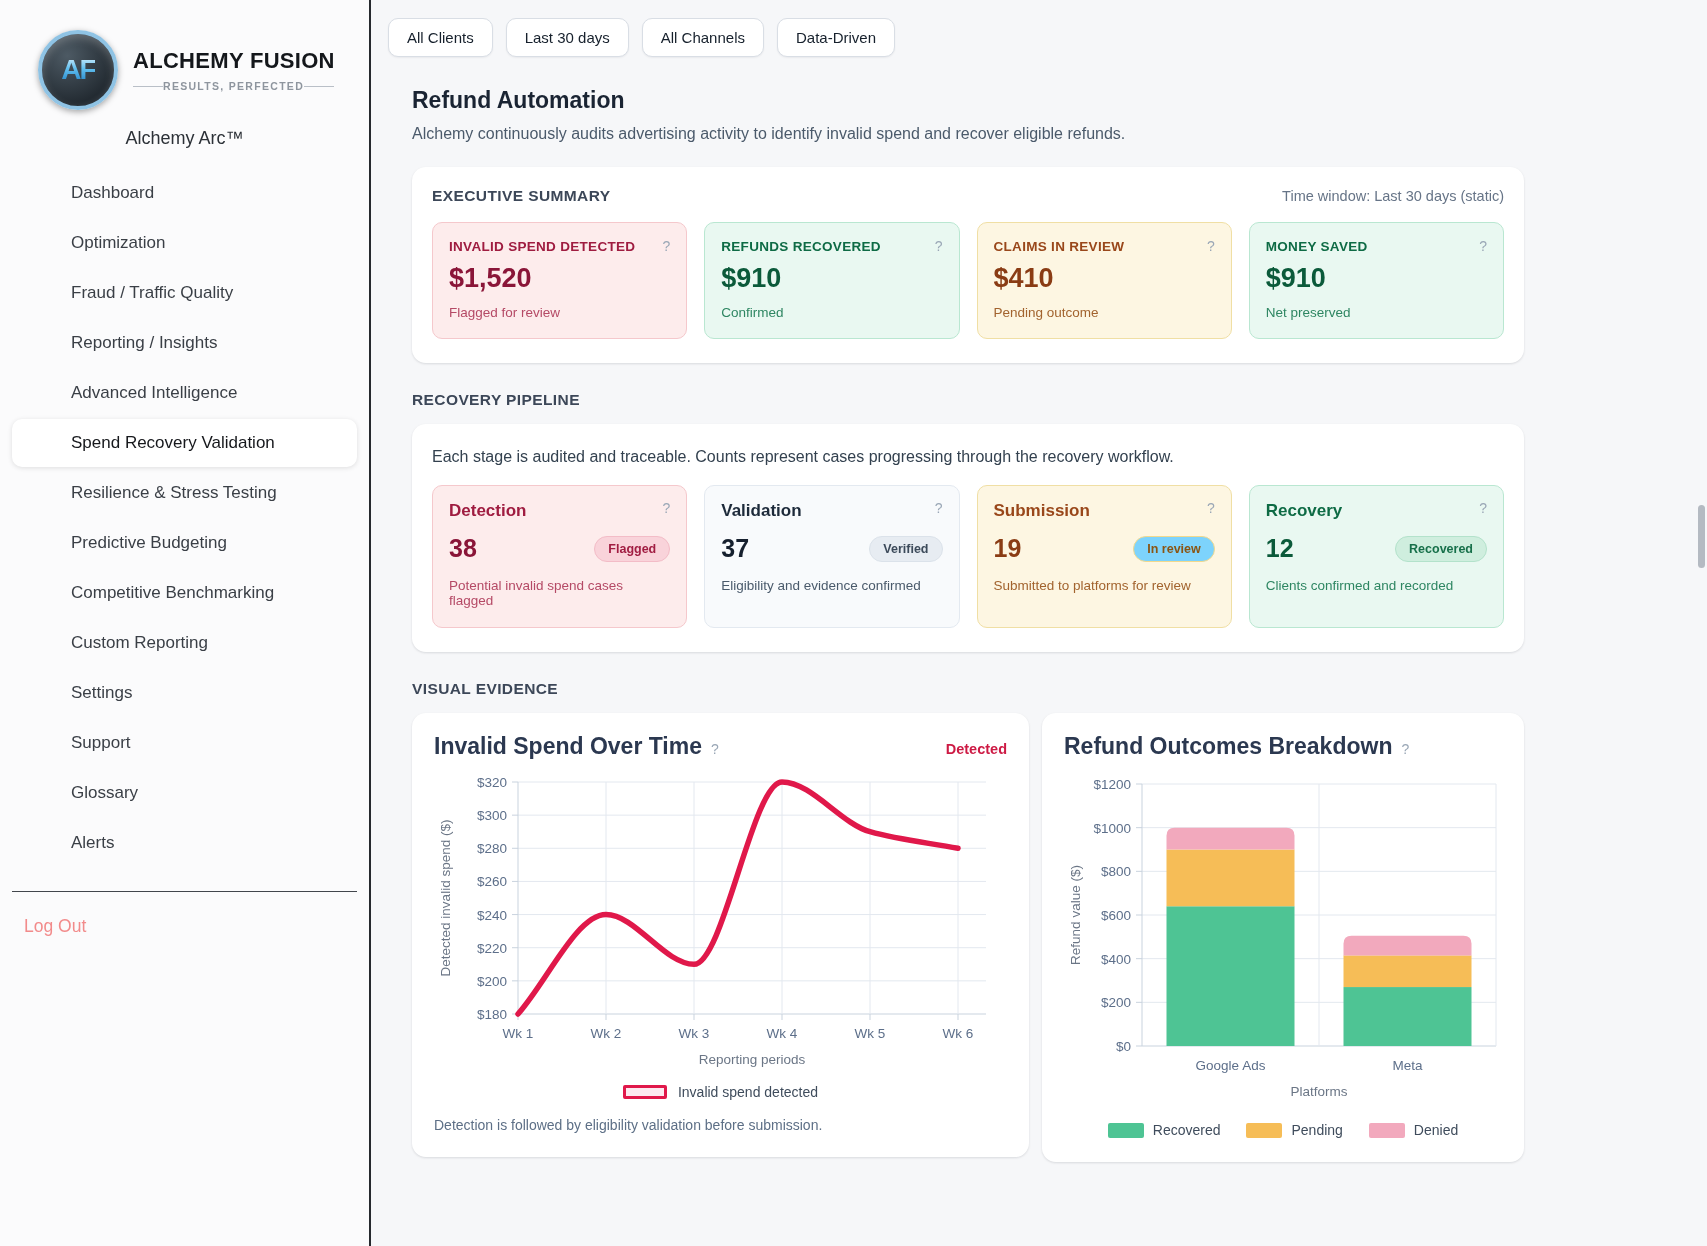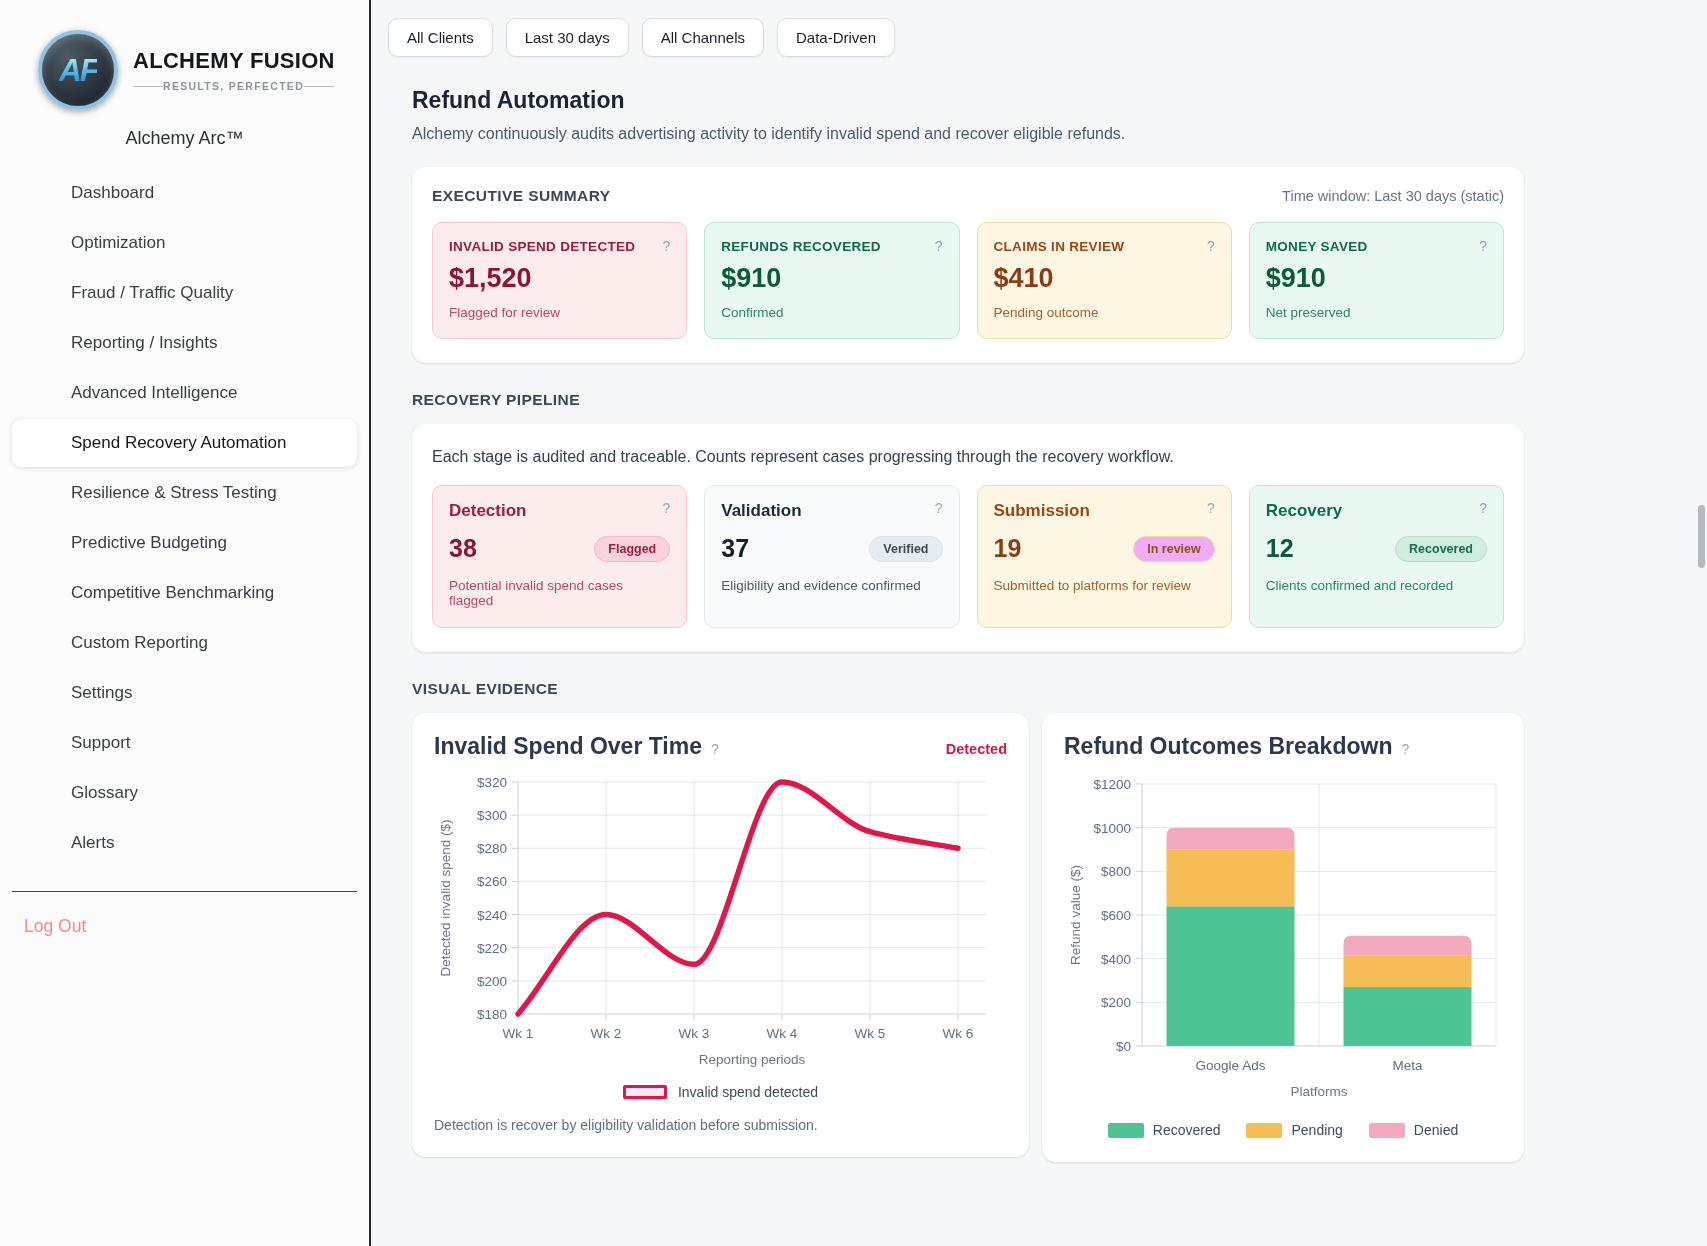--- a/index.html
+++ b/index.html
@@ -14,21 +14,21 @@
     border-right:2px solid #26292e; padding-top:30px; position:relative;
   }
   .logo-row { display:flex; align-items:center; gap:15px; padding-left:38px; padding-right:16px; }
   .logo-badge {
     width:80px; height:80px; border-radius:50%; flex-shrink:0;
     background:radial-gradient(circle at 35% 30%, #4d5a64, #232b32 70%);
     border:4px solid #8fc3e4; box-shadow:0 2px 6px rgba(0,0,0,.35), inset 0 4px 8px rgba(255,255,255,.25);
     display:flex; align-items:center; justify-content:center;
   }
   .logo-badge span {
-    font-size:32px; font-weight:800; font-style:italic; letter-spacing:-2px;
+    font-size:28px; font-weight:800; letter-spacing:-2px;
     background:linear-gradient(180deg,#eaf8ff 0%, #62c0f0 45%, #1777bd 100%);
     -webkit-background-clip:text; background-clip:text; color:transparent;
     text-shadow:none;
   }
   .logo-title { font-size:22px; font-weight:800; color:#14171b; letter-spacing:.3px; white-space:nowrap; }
   .logo-tagline { display:flex; align-items:center; margin-top:6px; }
   .tagline-line { height:1px; width:30px; background:#b9bfc7; }
   .logo-tagline span { font-size:10.5px; font-weight:600; letter-spacing:1.3px; color:#8e959e; white-space:nowrap; }
   .product-name { text-align:center; font-size:18px; color:#2c3137; margin:18px 0 20px; }
   .nav { }
@@ -81,21 +81,21 @@
   .section-heading { display:block; margin:0 0 15px; }
   .pipeline-card { padding:20px 20px 24px; margin-bottom:28px; }
   .pipeline-desc { font-size:16px; color:#33414f; margin:4px 0 19px; }
   .stage-card { border-radius:10px; padding:15px 16px 19px; }
   .stage-title { font-size:17px; font-weight:700; }
   .stage-count-row { display:flex; justify-content:space-between; align-items:center; margin:13px 0 15px; }
   .stage-count { font-size:25px; font-weight:800; }
   .badge { font-size:12.5px; font-weight:600; padding:5px 13px; border-radius:999px; white-space:nowrap; }
   .badge-red    { background:#f9d3da; color:#a11d42; border:1px solid #f3bcc7; }
   .badge-neutral{ background:#e7ecf2; color:#3c4a5a; border:1px solid #dbe2ea; }
-  .badge-yellow { background:#f0abfc; color:#8a5513; border:1px solid #f2d98c; }
+  .badge-yellow { background:#7dd3fc; color:#8a5513; border:1px solid #f2d98c; }
   .badge-green  { background:#cfeede; color:#17704a; border:1px solid #b3e2cb; }
   .stage-caption { font-size:13.5px; }
   .charts-row { display:flex; gap:13px; align-items:flex-start; }
   .chart-card { padding:20px 22px 24px; }
   .line-card { width:617px; }
   .bar-card { width:482px; }
   .chart-head { display:flex; align-items:baseline; gap:9px; margin-bottom:12px; }
   .chart-title { font-size:23px; font-weight:700; color:#2b3850; }
   .chart-tag { margin-left:auto; color:#cd1a44; font-weight:700; font-size:14.5px; }
   .line-legend { display:flex; justify-content:center; align-items:center; gap:11px; margin-top:8px; }
@@ -125,21 +125,21 @@
       </div>
     </div>
   </div>
   <div class="product-name">Alchemy Arc™</div>
   <nav class="nav" id="nav">
       <div class="nav-item">Dashboard</div>
       <div class="nav-item">Optimization</div>
       <div class="nav-item">Fraud / Traffic Quality</div>
       <div class="nav-item">Reporting / Insights</div>
       <div class="nav-item">Advanced Intelligence</div>
-      <div class="nav-item active">Spend Recovery Automation</div>
+      <div class="nav-item active">Spend Recovery Validation</div>
       <div class="nav-item">Resilience &amp; Stress Testing</div>
       <div class="nav-item">Predictive Budgeting</div>
       <div class="nav-item">Competitive Benchmarking</div>
       <div class="nav-item">Custom Reporting</div>
       <div class="nav-item">Settings</div>
       <div class="nav-item">Support</div>
       <div class="nav-item">Glossary</div>
       <div class="nav-item">Alerts</div>
     </nav>
   <div class="sidebar-divider"></div>
@@ -302,21 +302,21 @@
             <line x1="524" y1="242" x2="524" y2="248" stroke="#c9d3de" stroke-width="1"></line>
             <text x="524" y="266" text-anchor="middle" font-size="13.5" fill="#5d6f8a">Wk 6</text>
             <text x="318" y="292" text-anchor="middle" font-size="13.5" fill="#6b7686">Reporting periods</text>
             <text x="16" y="126" text-anchor="middle" font-size="13.5" fill="#6b7686" transform="rotate(-90 16 126)">Detected invalid spend ($)</text>
             <path d="M 84 242 C 113.33333333333333 208.85714285714286, 142.66666666666666 142.57142857142856, 172 142.57142857142856 C 201.33333333333334 142.57142857142856, 230.66666666666666 192.28571428571428, 260 192.28571428571428 C 289.3333333333333 192.28571428571428, 318.6666666666667 10, 348 10 C 377.3333333333333 10, 406.6666666666667 51.42857142857142, 436 59.71428571428571 C 465.3333333333333 68, 494.6666666666667 70.76190476190476, 524 76.28571428571428" fill="none" stroke="#e0184a" stroke-width="5.5" stroke-linecap="round" stroke-linejoin="round"></path>
           </svg>
         <div class="line-legend">
           <span class="line-swatch"></span>
           <span class="legend-label">Invalid spend detected</span>
         </div>
-        <div class="footnote">Detection is recover by eligibility validation before submission.</div>
+        <div class="footnote">Detection is followed by eligibility validation before submission.</div>
       </section>
 
       <section class="card chart-card bar-card">
         <div class="chart-head">
           <span class="chart-title">Refund Outcomes Breakdown</span>
           <span class="help">?</span>
         </div>
         <svg id="barChart" width="438" height="336">
             <line x1="78" y1="274" x2="432" y2="274" stroke="#c9d3de" stroke-width="1"></line>
             <line x1="72" y1="274" x2="78" y2="274" stroke="#c9d3de" stroke-width="1"></line>

